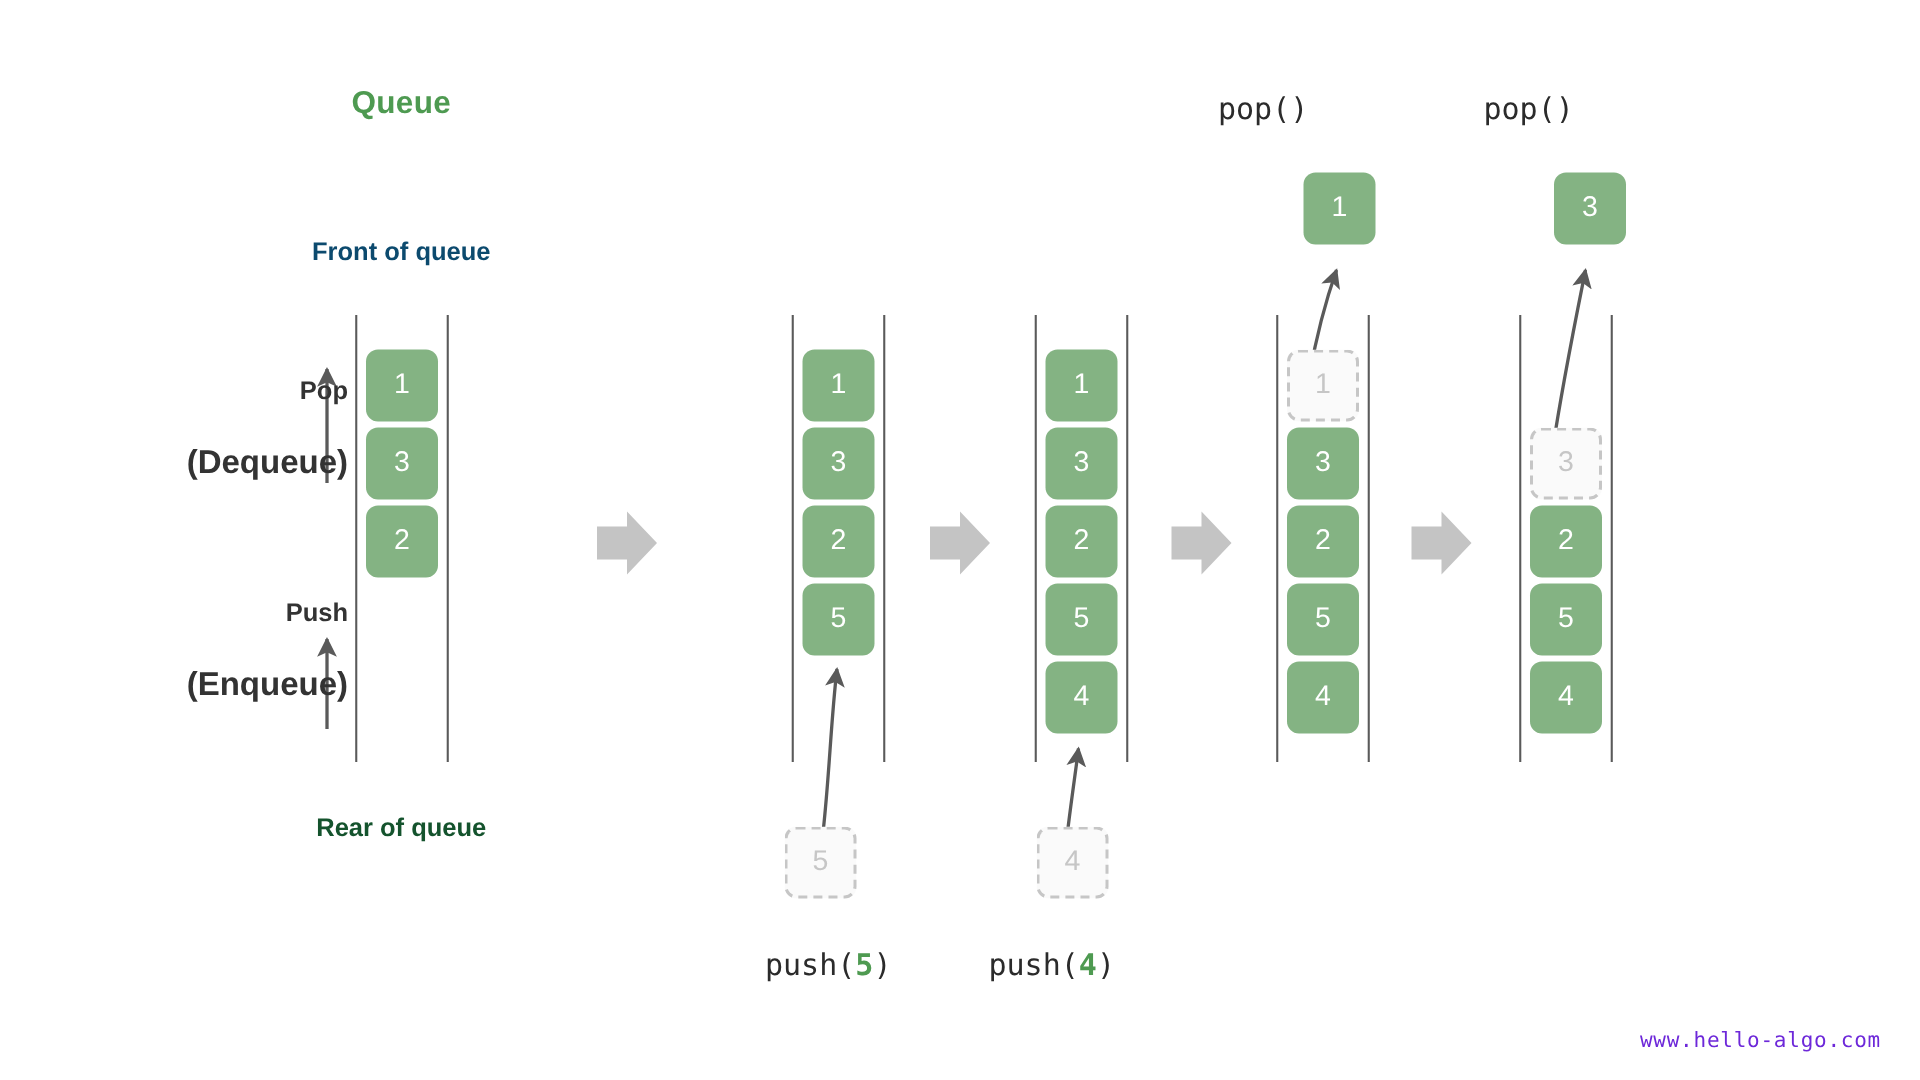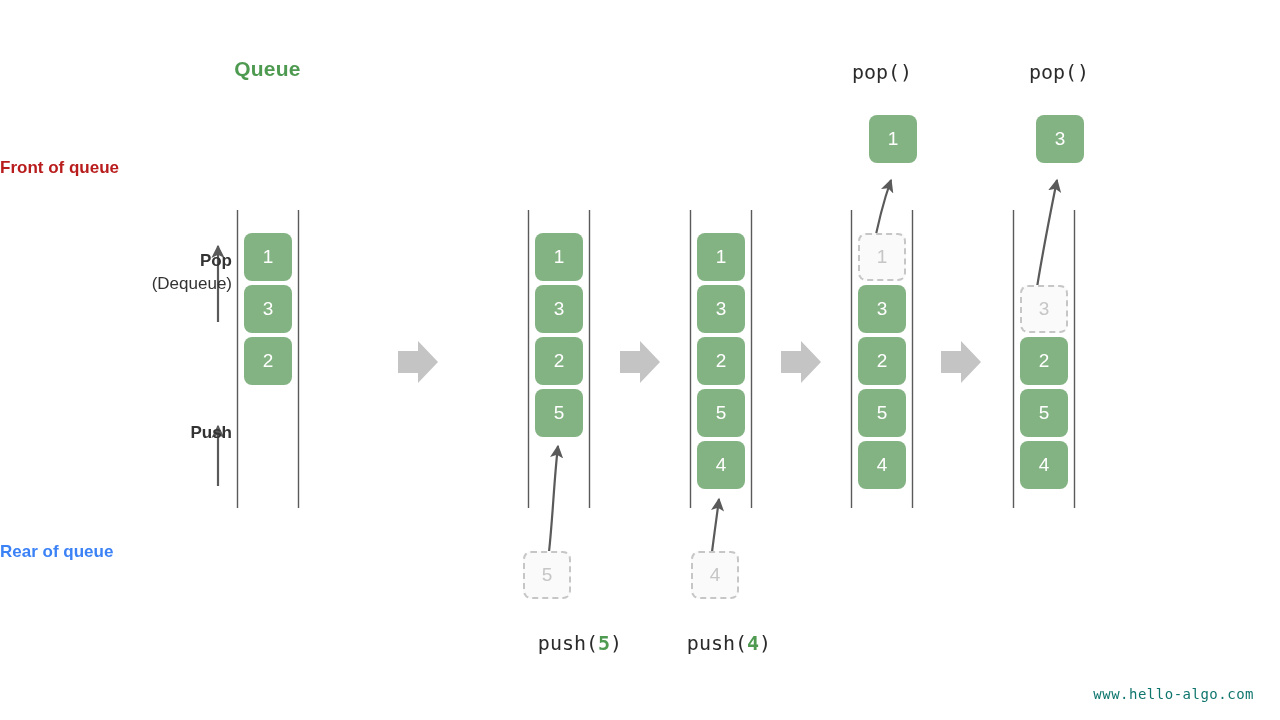--- a/index.html
+++ b/index.html
@@ -23,59 +23,60 @@
   .title-queue {
     left: 0; top: 57px; width: 535px;
     text-align: center;
     font-size: 21px;
     font-weight: bold;
     color: #4e9a51;
     letter-spacing: 0.2px;
   }
   .label-front {
     left: 0px; top: 158px; width: 535px;
-    text-align: left;
+    text-align: center;
     font-size: 17px;
     font-weight: bold;
-    color: #b91c1c;
+    color: #0c4a6e;
   }
   .label-rear {
     left: 0px; top: 542px; width: 535px;
+    text-align: center;
     font-size: 17px;
     font-weight: bold;
-    color: #3b82f6;
+    color: #14532d;
   }
   .side-label {
     width: 180px;
     text-align: right;
     color: #333333;
     line-height: 1.35;
   }
   .side-label .l1 { font-size: 17px; font-weight: bold; display:block; }
-  .side-label .l2 { font-size: 17px; font-weight: normal; display:block; }
+  .side-label .l2 { font-size: 22px; font-weight: bold; display:block;margin-top:20px; }
   .label-pop  { left: 52px; top: 250px; }
-  .label-push { left: 52px; top: 422px; }
+  .label-push { left: 52px; top: 398px; }
 
   .op-label {
     font-family: "DejaVu Sans Mono", "Liberation Mono", monospace;
     font-size: 20px;
     color: #2b2b2b;
-    text-align: center;
+    text-align: left;
     width: 140px;
   }
   .op-label .num { color: #4e9a51; font-weight: bold; }
 
   .pop-top-label { top: 60px; }
   .push-bot-label { top: 631px; }
 
   .watermark {
     right: 26px; bottom: 18px;
     font-family: "DejaVu Sans Mono", "Liberation Mono", monospace;
     font-size: 14px;
-    color: #0f766e;
+    color: #6d28d9;
     letter-spacing: 0.5px;
   }
 
   
   .box {
     width: 48px;
     height: 48px;
     border-radius: 8px;
     background: #84b383;
     color: #ffffff;
@@ -159,20 +160,21 @@
 
   <div class="abs label-rear">Rear of queue</div>
 
   <div class="abs side-label label-pop">
     <span class="l1">Pop</span>
     <span class="l2">(Dequeue)</span>
   </div>
 
   <div class="abs side-label label-push">
     <span class="l1">Push</span>
+    <span class="l2">(Enqueue)</span>
   </div>
 
   <div class="abs" style="left:244px; top:233px;">
     <div class="box" style="position:absolute; left:0; top:0;">1</div>
     <div class="box" style="position:absolute; left:0; top:52px;">3</div>
     <div class="box" style="position:absolute; left:0; top:104px;">2</div>
   </div>
 
   <div class="abs" style="left:535px; top:233px;">
     <div class="box" style="position:absolute; left:0; top:0;">1</div>

